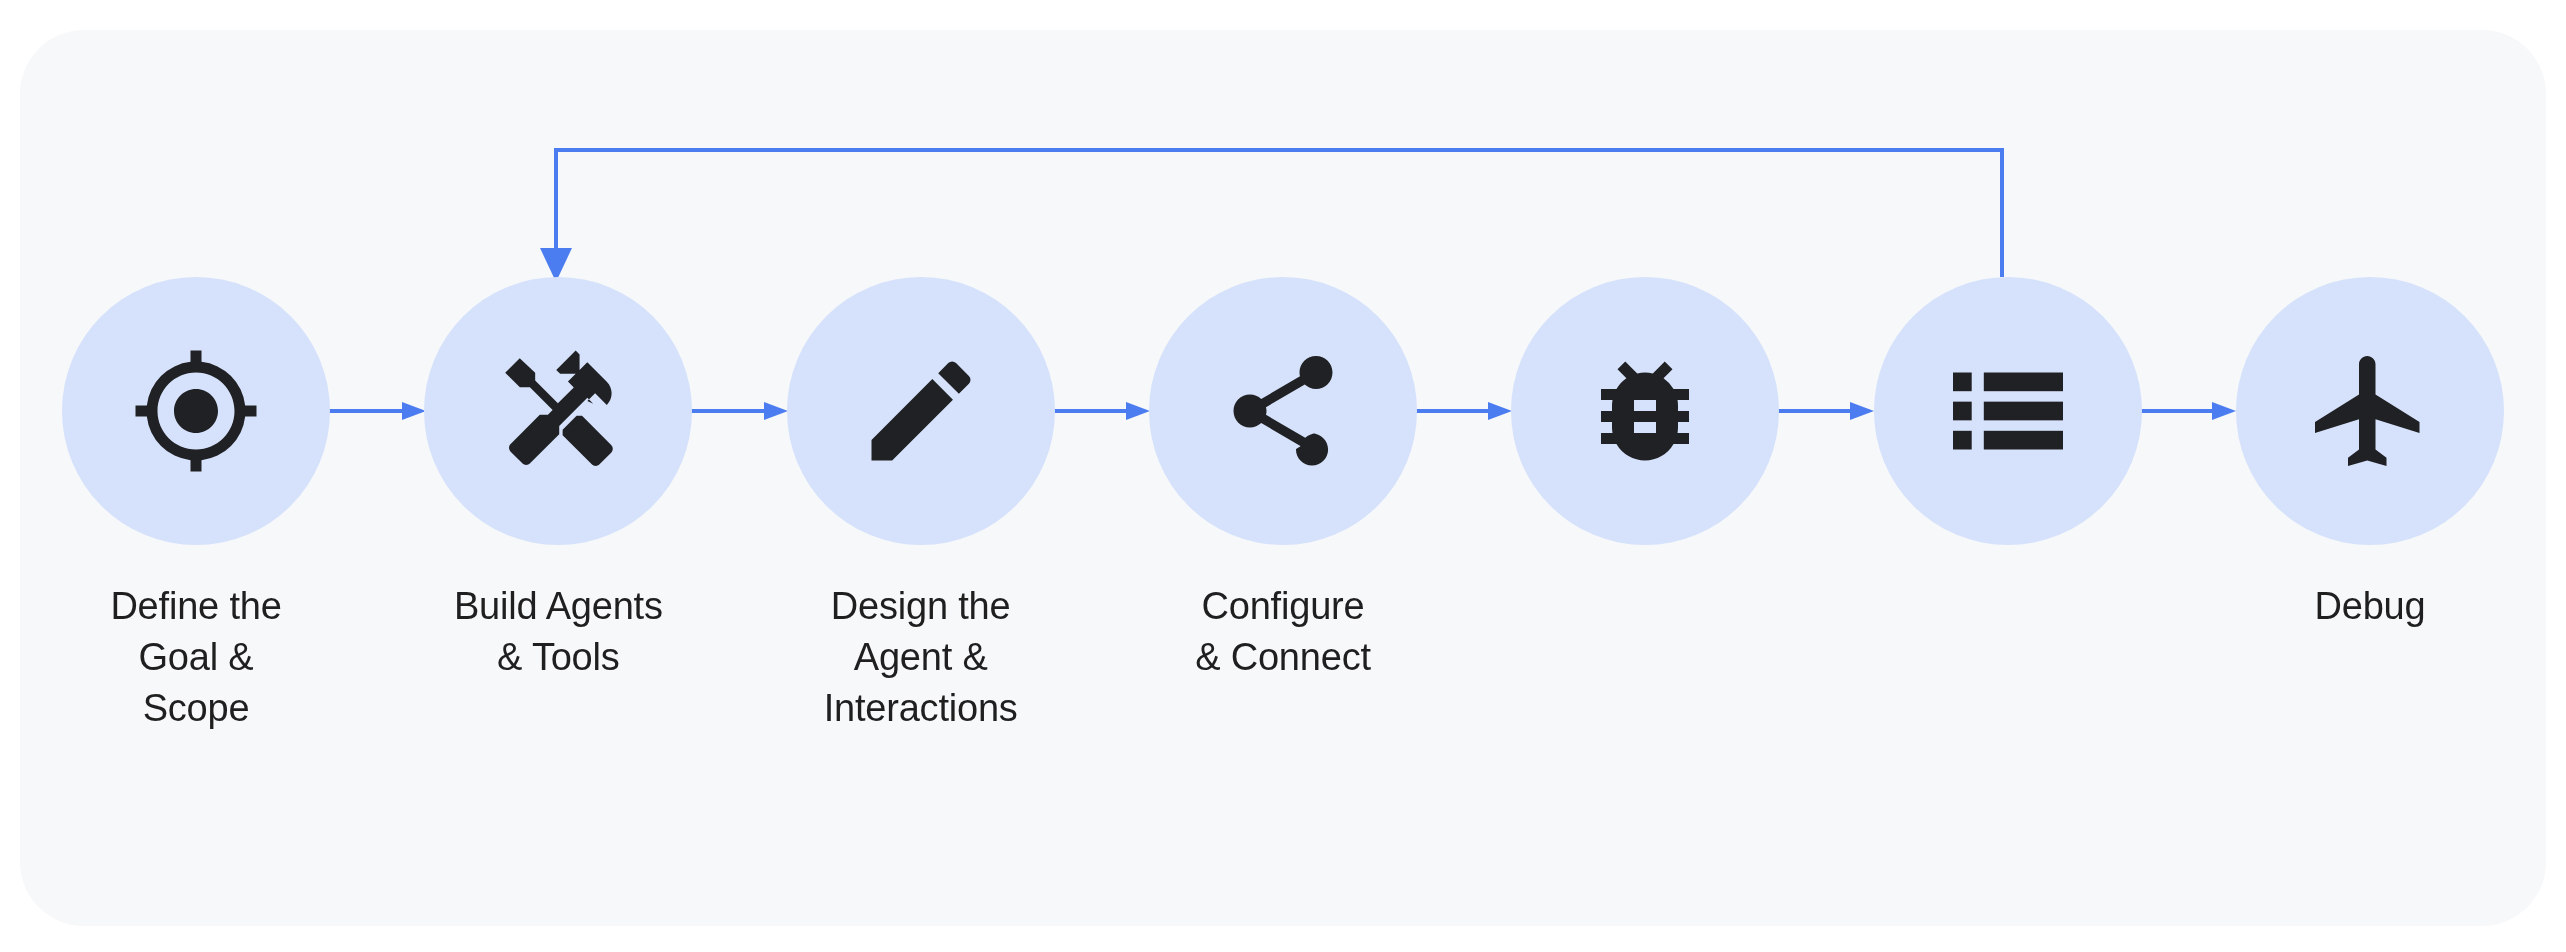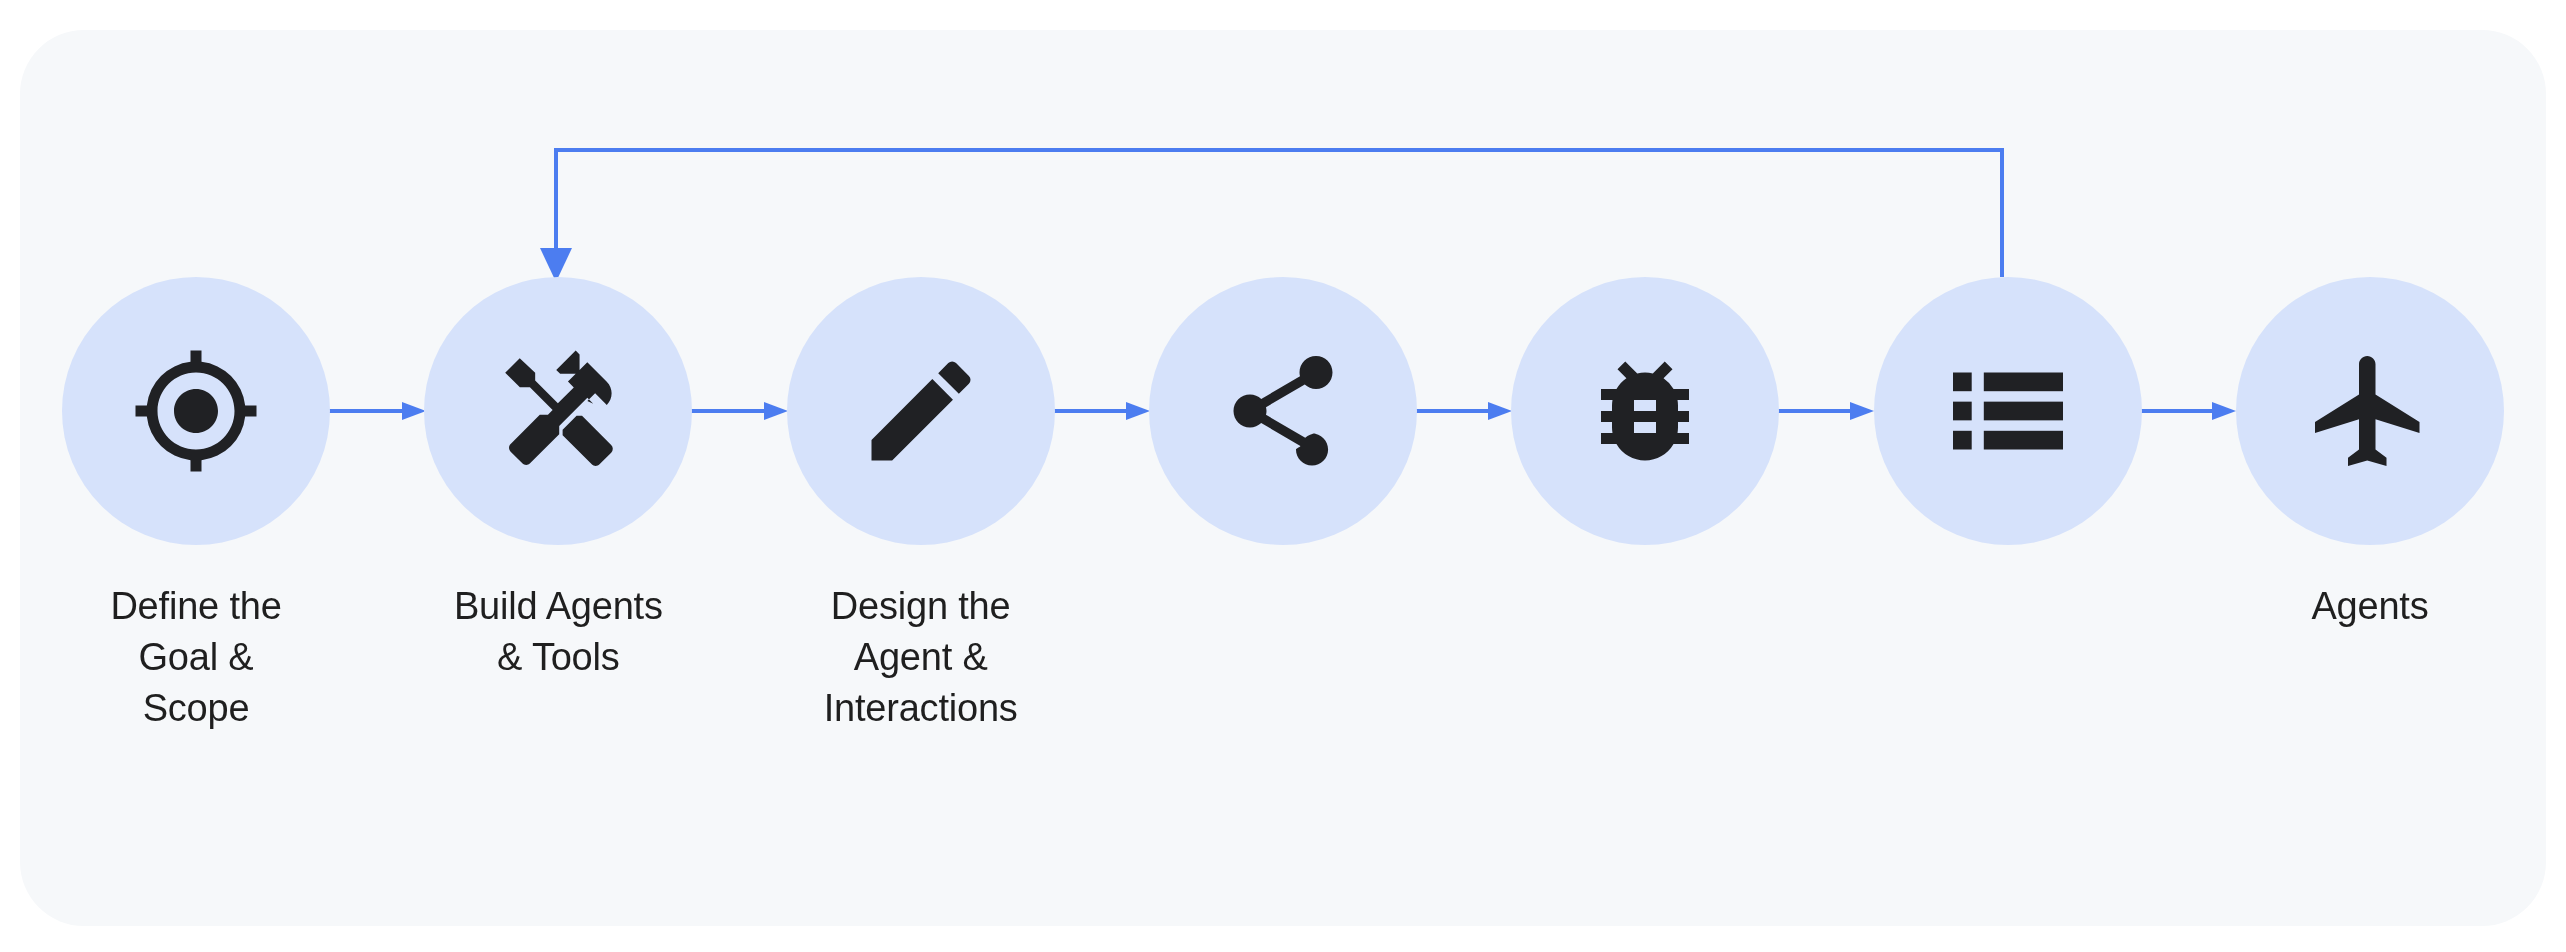--- a/index.html
+++ b/index.html
@@ -200,20 +200,22 @@
     </div>
 
     <div class="step">
       <div class="node">
         <span>
           <svg viewBox="0 0 24 24">
             <path d="M18 16.08c-.76 0-1.44.3-1.96.77L8.91 12.7c.05-.23.09-.46.09-.7s-.04-.47-.09-.7l7.05-4.11c.54.5 1.25.81 2.04.81 1.66 0 3-1.34 3-3s-1.34-3-3-3-3 1.34-3 3c0 .24.04.47.09.7L8.04 9.81C7.5 9.31 6.79 9 6 9c-1.66 0-3 1.34-3 3s1.34 3 3 3c.79 0 1.5-.31 2.04-.81l7.12 4.16c-.05.21-.8.43-.8.65 0 1.61 1.31 2.92 2.92 2.92s2.92-1.31 2.92-2.92-1.31-2.92-2.92-2.92z"></path>
           </svg>
         </span>
       </div>
+      <div class="label">Configure
+&amp; Connect</div>
     </div>
 
     <div class="step">
       <div class="node">
         <span>
           <svg viewBox="0 0 24 24">
             <path d="M20 8h-2.81a5.985 5.985 0 0 0-1.82-1.96L17 4.41 15.59 3l-2.17 2.17a6.002 6.002 0 0 0-2.83 0L8.41 3 7 4.41l1.62 1.63C7.88 6.55 7.26 7.22 6.81 8H4v2h2.09c-.05.33-.09.66-.09 1v1H4v2h2v1c0 .34.04.67.09 1H4v2h2.81a5.985 5.985 0 0 0 10.38 0H20v-2h-2.09c.05-.33.09-.66.09-1v-1h2v-2h-2v-1c0-.34-.04-.67-.09-1H20V8zm-6 8h-4v-2h4v2zm0-4h-4v-2h4v2z"></path>
           </svg>
         </span>
       </div>
@@ -235,17 +237,17 @@
     </div>
 
     <div class="step">
       <div class="node">
         <span>
           <svg viewBox="0 0 24 24">
             <path d="M21 16v-2l-8-5V3.5c0-.83-.67-1.5-1.5-1.5S10 2.67 10 3.5V9l-8 5v2l8-2.5V19l-2 1.5V22l3.5-1 3.5 1v-1.5L13 19v-5.5l8 2.5z"></path>
           </svg>
         </span>
       </div>
-      <div class="label">Agents</div>
+      <div class="label">Debug</div>
     </div>
 
   </div>
 </div>
 
 </body></html>

